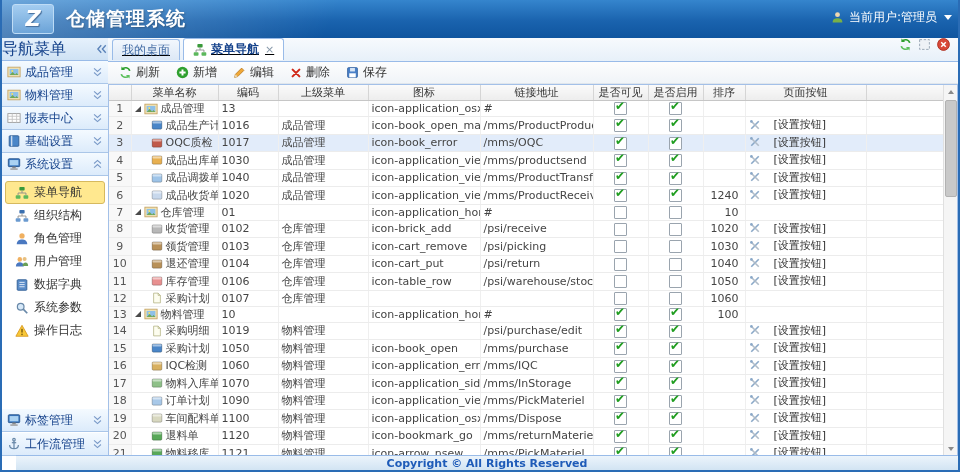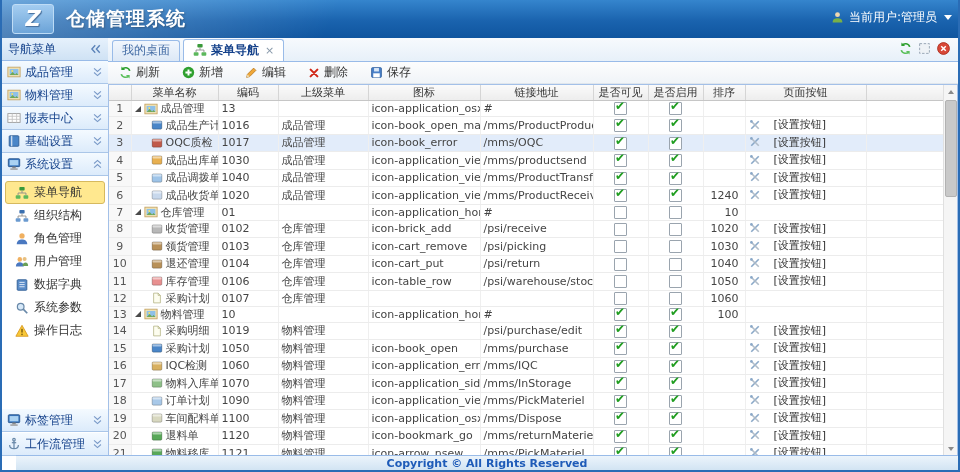--- a/index.html
+++ b/index.html
@@ -13,44 +13,44 @@
   .hdr::before{content:"";position:absolute;inset:0;background:linear-gradient(115deg,rgba(255,255,255,.28) 0%,rgba(255,255,255,0) 35%);pointer-events:none;}
   .logo{width:40px;height:28px;margin-left:12px;border-radius:3px;border:1px solid #a9d1f3;
     background:linear-gradient(180deg,#85bcec,#3f88cc);display:flex;align-items:center;justify-content:center;
     color:#fff;font-weight:bold;font-style:italic;font-size:21px;text-shadow:1px 1px 1px #0a3f7a;}
   .title{color:#fff;font-size:19px;font-weight:bold;margin-left:12px;letter-spacing:1px;text-shadow:1px 1px 2px rgba(0,0,0,.35);}
   .usermenu{position:absolute;right:8px;top:9px;display:flex;align-items:center;gap:5px;color:#fff;font-size:12px;cursor:pointer;}
   .caret{width:0;height:0;border-left:4px solid transparent;border-right:4px solid transparent;border-top:5px solid #fff;margin-left:2px;}
 
   
   .sidebar{position:absolute;top:38px;left:2px;width:106px;bottom:16px;background:#fff;border-right:1px solid #99bbe8;}
-  .sb-title{height:22px;display:flex;align-items:center;justify-content:space-between;padding:0 6px;
-    background:linear-gradient(180deg,#e6f1fc,#cfe2f4);border-bottom:1px solid #99bbe8;color:#15428b;font-size:12px;}
+  .sb-title{height:22px;display:flex;align-items:center;justify-content:space-between;padding:0 0;
+    background:linear-gradient(180deg,#e6f1fc,#cfe2f4);border-bottom:1px solid #99bbe8;color:#15428b;font-size:16px;}
   .panel{height:22px;display:flex;align-items:center;gap:4px;padding:0 5px;
     background:linear-gradient(180deg,#f4faff,#dcebfb);border-bottom:1px solid #aac6e8;color:#15428b;font-size:12px;cursor:pointer;}
   .panel .chev{margin-left:auto;}
   .submenu{padding:5px 0 4px 0;}
   .sub-item{height:23px;display:flex;align-items:center;gap:5px;padding-left:13px;font-size:12px;color:#333;cursor:pointer;}
   .sub-item.sel{margin:0 3px;padding-left:9px;background:#ffe88f;border:1px solid #d6b95e;border-radius:3px;height:21px;}
   .sb-bottom{position:absolute;bottom:0;left:0;right:0;}
   .sb-bottom .panel{border-top:1px solid #fff;}
 
   
   .main{position:absolute;top:38px;left:108px;right:2px;bottom:16px;background:#fff;}
   .tabbar{position:absolute;top:0;left:0;right:0;height:23px;background:linear-gradient(180deg,#f7fafd,#e7f0f9);
-    border-bottom:1px solid #99bbe8;display:flex;align-items:center;padding-left:4px;}
+    border-bottom:1px solid #99bbe8;display:flex;align-items:flex-start;padding-left:4px;text-decoration:underline;}
   .tab{height:20px;display:inline-flex;align-items:center;gap:4px;padding:0 9px;margin-right:3px;font-size:12px;color:#416aa3;
     border:1px solid #99bbe8;border-bottom:none;border-radius:3px 3px 0 0;background:linear-gradient(180deg,#f2f7fd,#dce8f6);cursor:pointer;}
   .tab.active{background:#fff;color:#15428b;font-weight:bold;height:21px;}
   .tab .x{color:#8899aa;font-size:11px;font-weight:normal;margin-left:2px;}
   .tabtools{margin-left:auto;display:flex;align-items:center;gap:6px;padding:0 8px 3px 0;}
   .tool-ic{cursor:pointer;display:inline-flex;}
 
   .toolbar{position:absolute;top:24px;left:0;right:0;height:21px;background:linear-gradient(180deg,#fdfdfd,#f0f4f8);
-    border-bottom:1px solid #e0e6ec;display:flex;padding-left:4px;gap:8px;}
+    border-bottom:1px solid #e0e6ec;display:flex;padding-left:4px;gap:2px;}
   .tbtn{display:inline-flex;align-items:center;gap:4px;font-size:12px;color:#333;padding:2px 7px;border-radius:2px;cursor:pointer;}
 
   
   .grid{position:absolute;top:46px;left:0;right:0;bottom:0;border:1px solid #a3c0e8;overflow:hidden;background:#fff;}
   table{border-collapse:collapse;table-layout:fixed;width:calc(100% - 13px);}
   col.c-num{width:22px}col.c-name{width:87px}col.c-code{width:60px}col.c-parent{width:90px}col.c-icon{width:112px}
   col.c-url{width:113px}col.c-vis{width:55px}col.c-en{width:55px}col.c-sort{width:42px}col.c-btn{width:121px}
   th{height:14px;background:linear-gradient(180deg,#fafafa,#ededed);border-right:1px solid #d5d5d5;border-bottom:1px solid #c6c6c6;
     font-weight:normal;color:#333;font-size:11px;padding:0 2px;white-space:nowrap;overflow:hidden;}
   td{height:15.5px;box-sizing:border-box;border-right:1px solid #efefef;border-bottom:1px solid #ececec;

